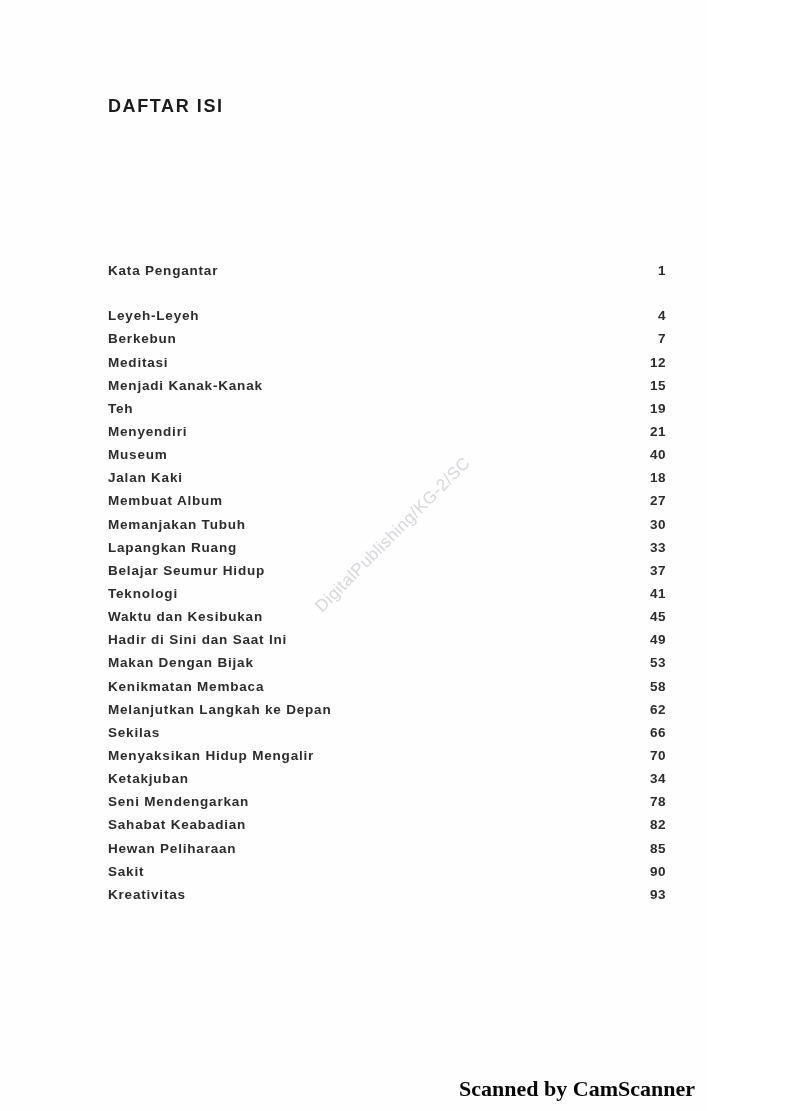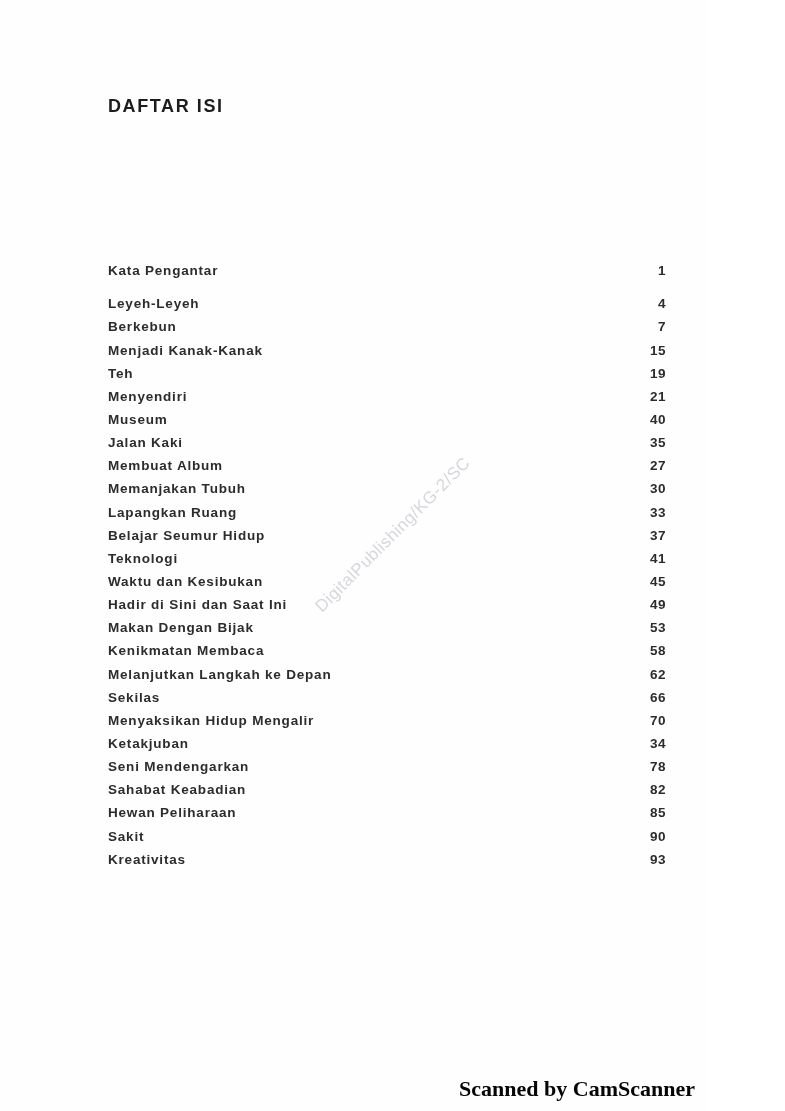--- a/index.html
+++ b/index.html
@@ -34,21 +34,21 @@
     color: rgba(175, 178, 188, 0.50);
     white-space: nowrap;
     pointer-events: none;
   }
   .toc {
     position: absolute;
     left: 108px; top: 255px;
     width: 558px;
   }
   .toc-section.chapters {
-    margin-top: 10px;
+    margin-top: 22px;
   }
   .toc-row {
     display: flex;
     justify-content: space-between;
     align-items: flex-end;
     height: 23.15px;
   }
   .toc-label {
     font-size: 13.5px;
     font-weight: 700;
@@ -93,38 +93,42 @@
     <div class="toc-section chapters" id="chapter-list">
         <div class="toc-row">
           <span class="toc-label">Leyeh-Leyeh</span>
           <span class="toc-page">4</span>
         </div>
         <div class="toc-row">
           <span class="toc-label">Berkebun</span>
           <span class="toc-page">7</span>
         </div>
         <div class="toc-row">
+          <span class="toc-label">Meditasi</span>
+          <span class="toc-page">12</span>
+        </div>
+        <div class="toc-row">
           <span class="toc-label">Menjadi Kanak-Kanak</span>
           <span class="toc-page">15</span>
         </div>
         <div class="toc-row">
           <span class="toc-label">Teh</span>
           <span class="toc-page">19</span>
         </div>
         <div class="toc-row">
           <span class="toc-label">Menyendiri</span>
           <span class="toc-page">21</span>
         </div>
         <div class="toc-row">
           <span class="toc-label">Museum</span>
           <span class="toc-page">40</span>
         </div>
         <div class="toc-row">
           <span class="toc-label">Jalan Kaki</span>
-          <span class="toc-page">35</span>
+          <span class="toc-page">18</span>
         </div>
         <div class="toc-row">
           <span class="toc-label">Membuat Album</span>
           <span class="toc-page">27</span>
         </div>
         <div class="toc-row">
           <span class="toc-label">Memanjakan Tubuh</span>
           <span class="toc-page">30</span>
         </div>
         <div class="toc-row">

